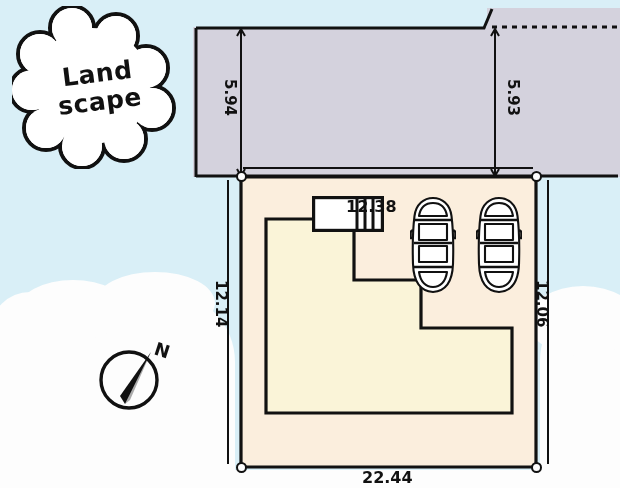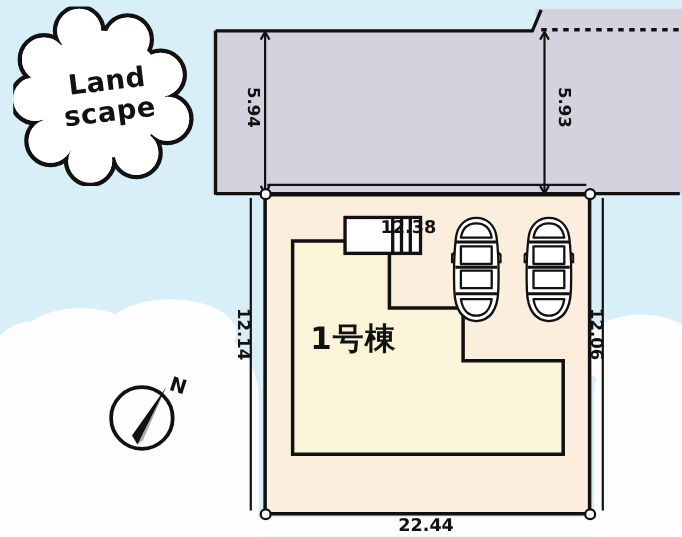--- a/index.html
+++ b/index.html
@@ -234,21 +234,20 @@
 
 
   <div class="lot"></div>
 
   <div class="building">
     <svg width="250" height="215" viewBox="0 0 250 215">
       <polygon points="2,19 90,19 90,80 157,80 157,128 248,128 248,213 2,213" fill="#faf4d8" stroke="#111111" stroke-width="3.2" stroke-linejoin="miter"></polygon>
     </svg>
   </div>
 
-  <div class="building-label">1号棟</div>
 
   <div class="stairs">
     <svg width="72" height="36" viewBox="0 0 72 36">
       <rect x="1.6" y="1.6" width="68.8" height="32.8" fill="#ffffff" stroke="#111111" stroke-width="3.2"></rect>
       <line x1="45" y1="2" x2="45" y2="34" stroke="#111111" stroke-width="3"></line>
       <line x1="53" y1="2" x2="53" y2="34" stroke="#111111" stroke-width="3"></line>
       <line x1="61" y1="2" x2="61" y2="34" stroke="#111111" stroke-width="3"></line>
     </svg>
   </div>
 

